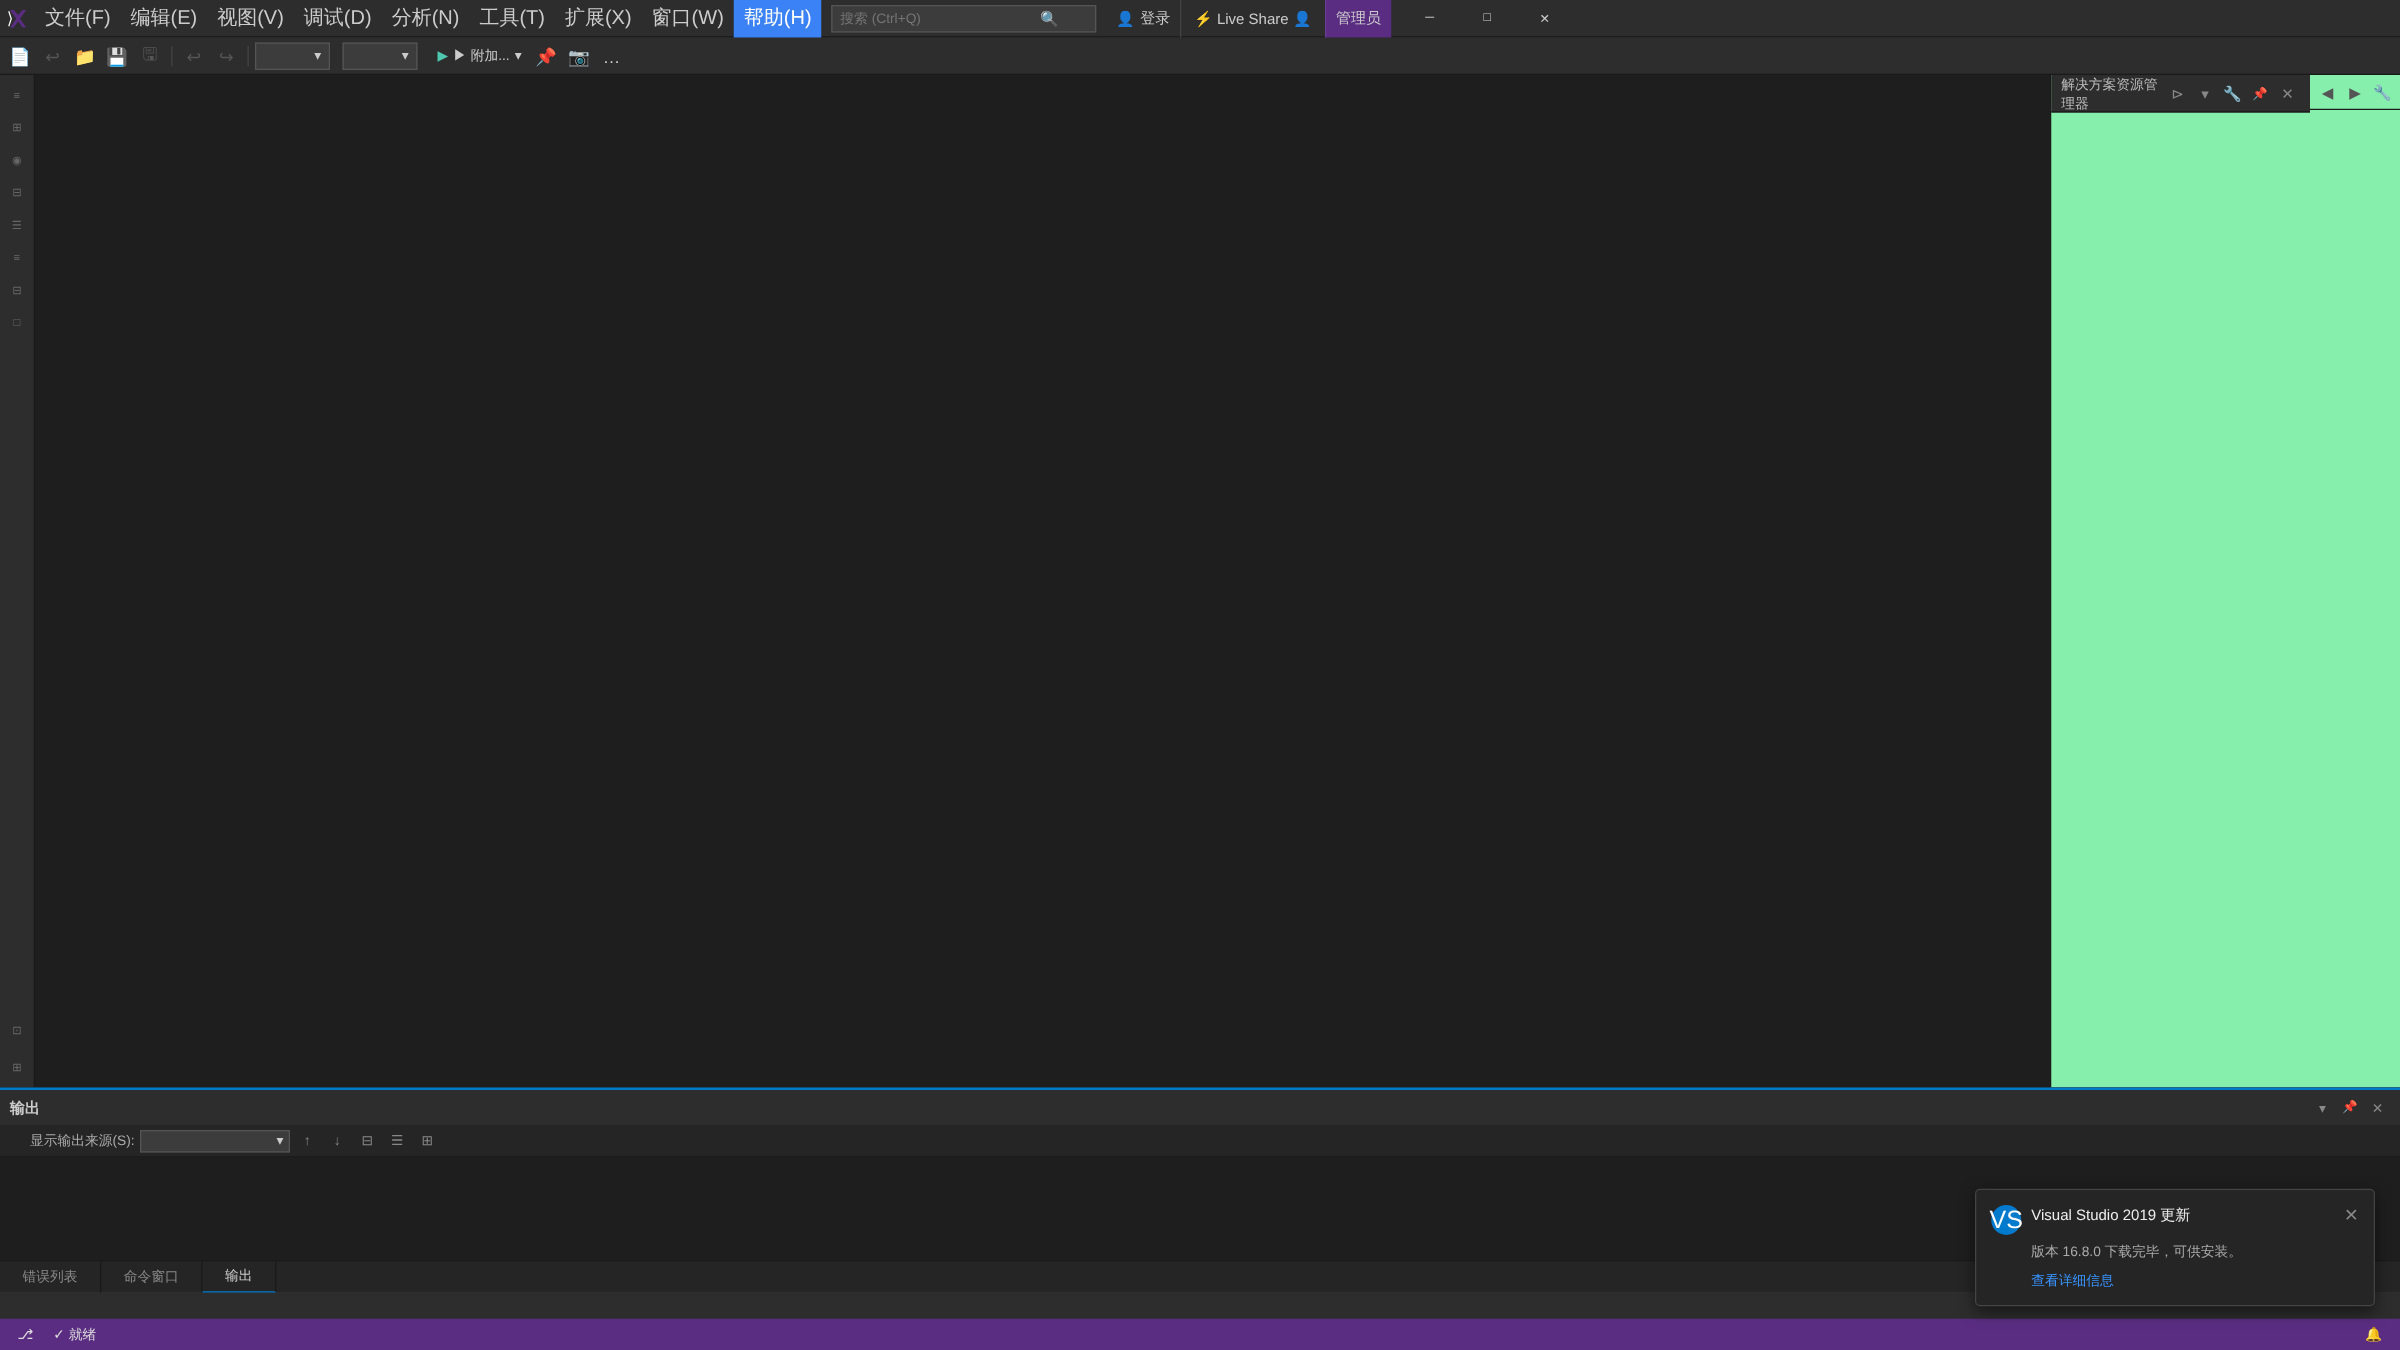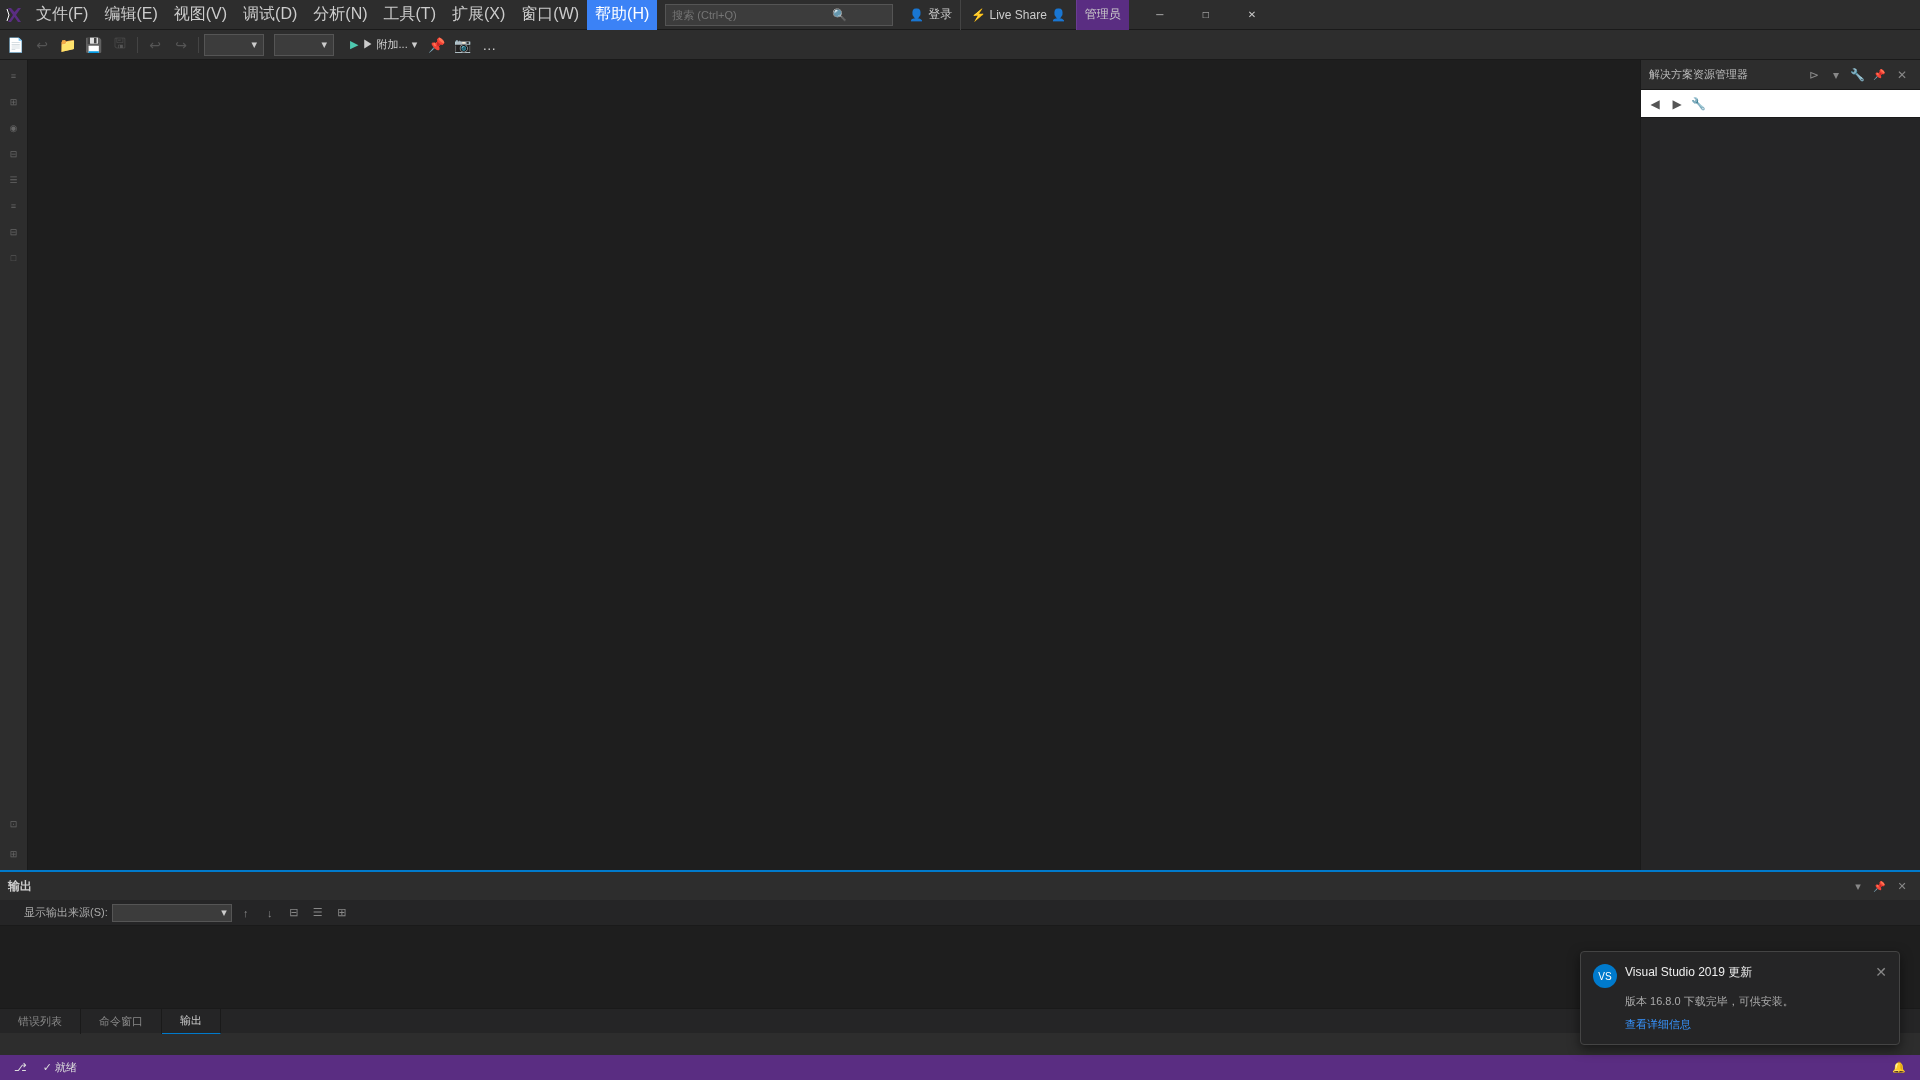--- a/index.html
+++ b/index.html
@@ -47,21 +47,21 @@
     .menu-item.active { background: #3b82f6; color: #fff; text-align: center; }
 
     .search-box {
       margin-left: auto;
       display: flex;
       align-items: center;
       background: #3c3c3c;
       border: 1px solid #555;
       height: 22px;
       padding: 0 6px;
-      width: 228px;
+      width: 212px;
     }
     .search-box input {
       background: transparent;
       border: none;
       outline: none;
       color: #ccc;
       font-size: 11px;
       width: 160px;
     }
     .search-icon-btn {
@@ -200,24 +200,24 @@
     
     #editor-area {
       flex: 1;
       background: #1e1e1e;
       position: relative;
     }
 
     
     #right-panel {
       width: 280px;
-      background: #ffffff;
+      background: #86efac;
       border-left: 1px solid #1a1a1a;
       display: flex;
-      flex-direction: column;
+      flex-direction: row;
     }
     .panel-header {
       display: flex;
       align-items: center;
       justify-content: space-between;
       height: 30px;
       background: #2d2d2d;
       padding: 0 8px;
       border-bottom: 1px solid #1a1a1a;
     }
@@ -374,21 +374,21 @@
     }
     .notif-icon {
       width: 24px;
       height: 24px;
       background: #007acc;
       border-radius: 50%;
       display: flex;
       align-items: center;
       justify-content: center;
       color: white;
-      font-size: 10px;
+      font-size: 20px;
       flex-shrink: 0;
     }
     .notif-title {
       font-size: 12px;
       color: #eee;
       font-weight: normal;
     }
     .notif-close {
       margin-left: auto;
       cursor: pointer;

